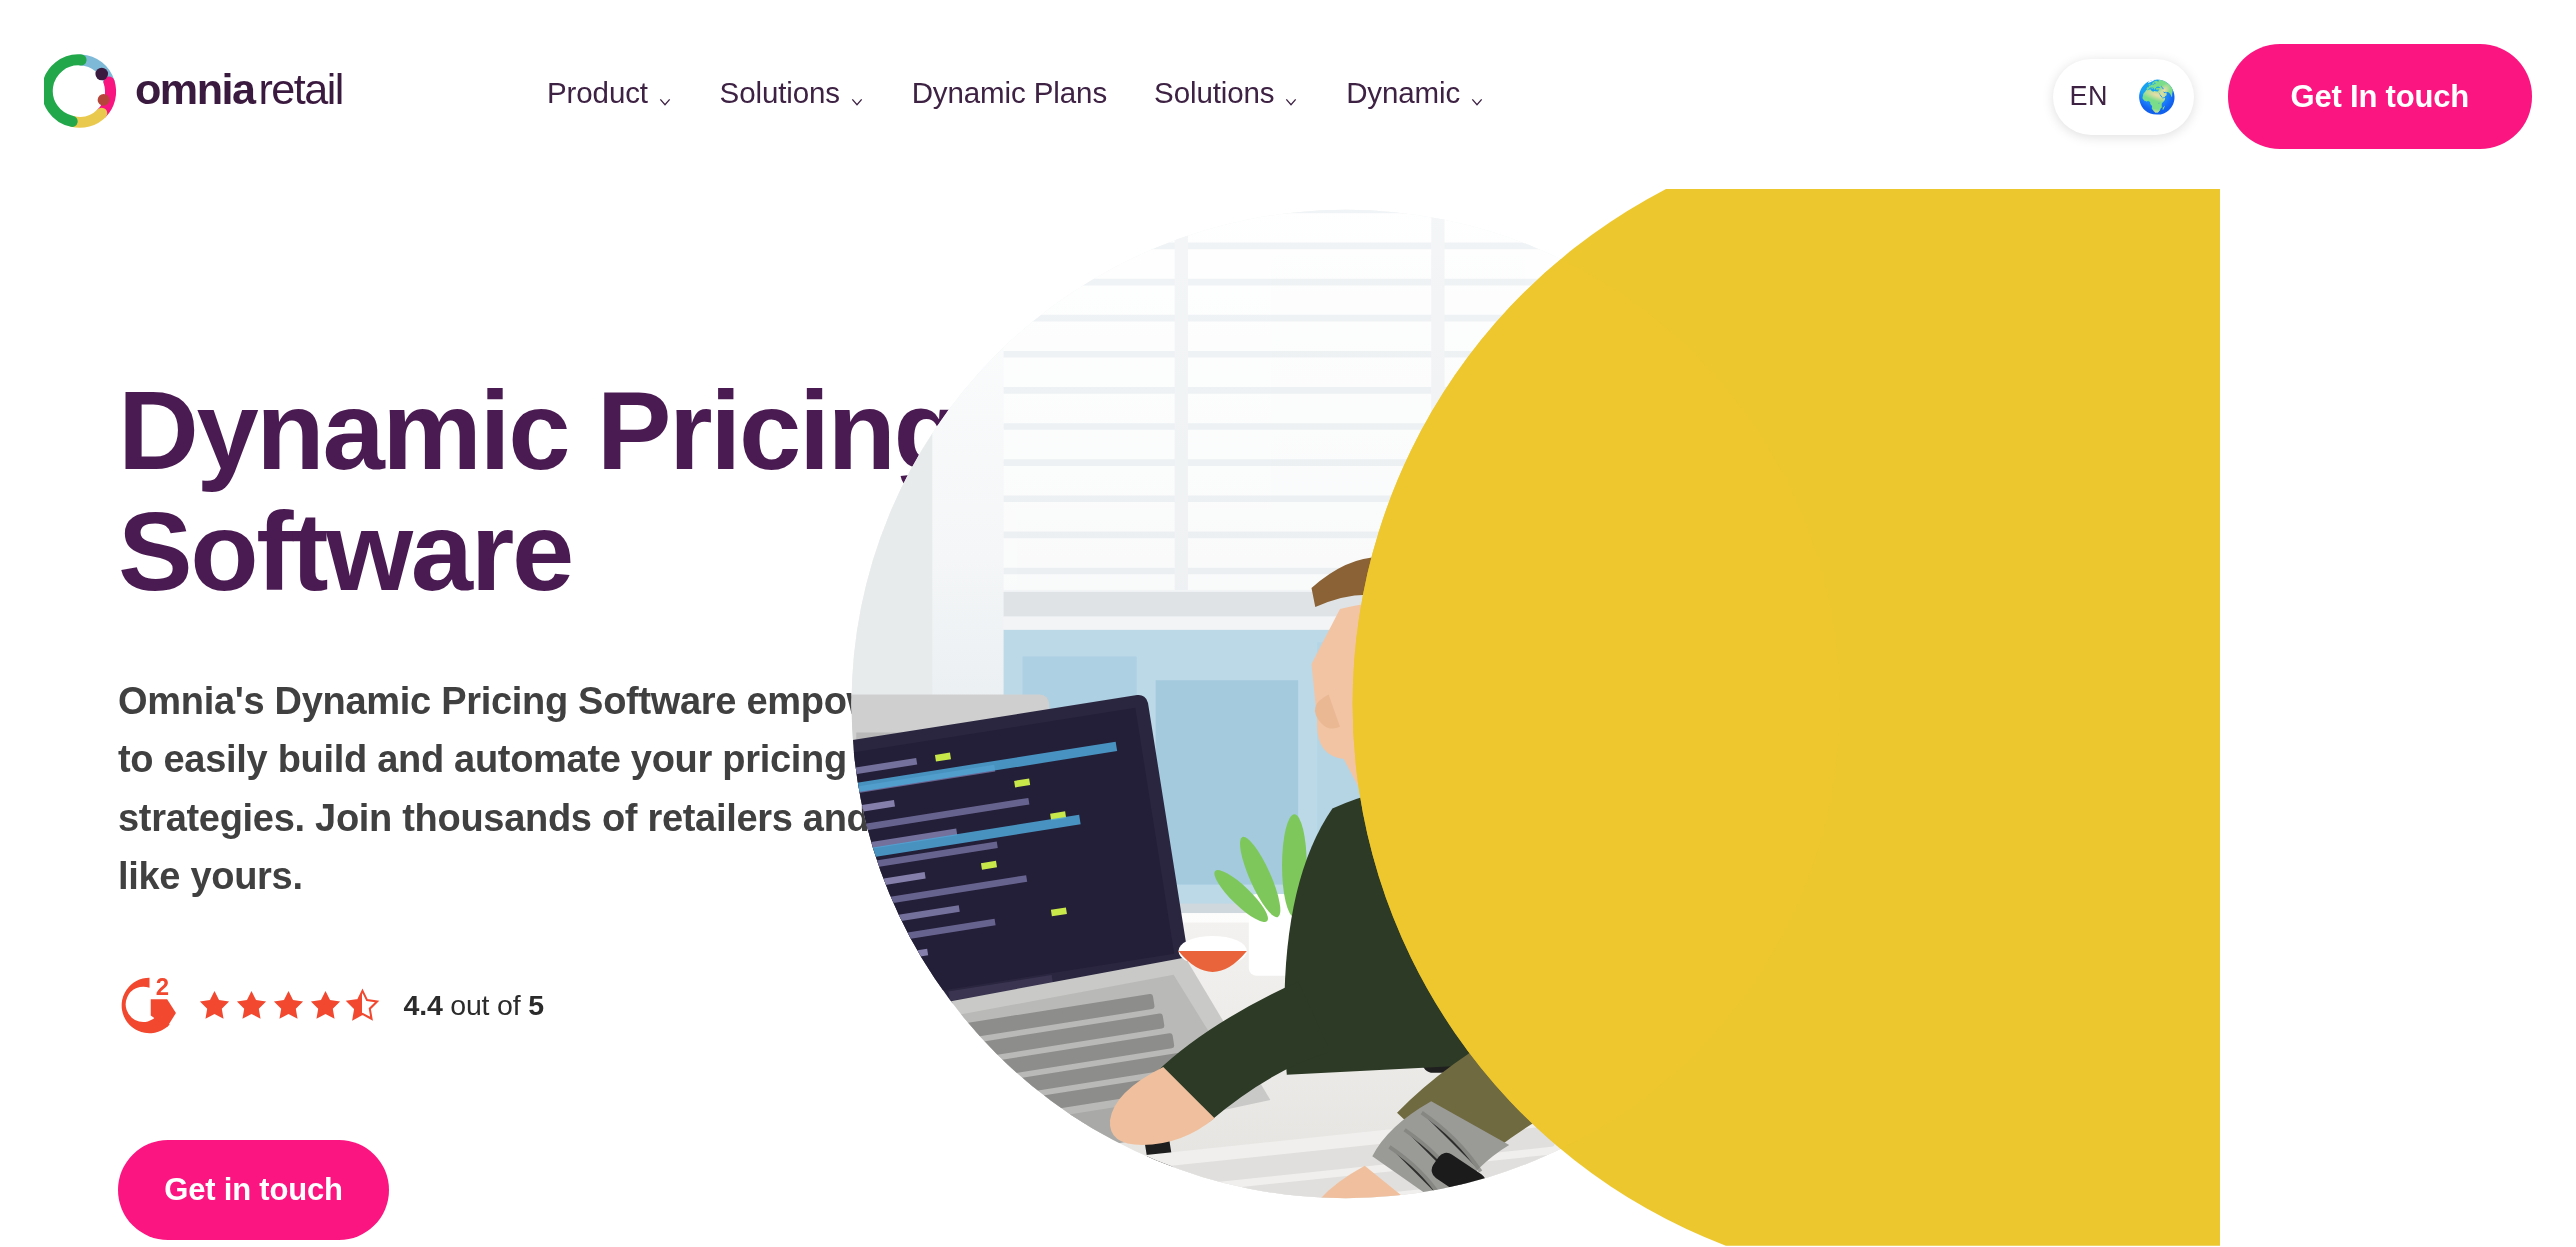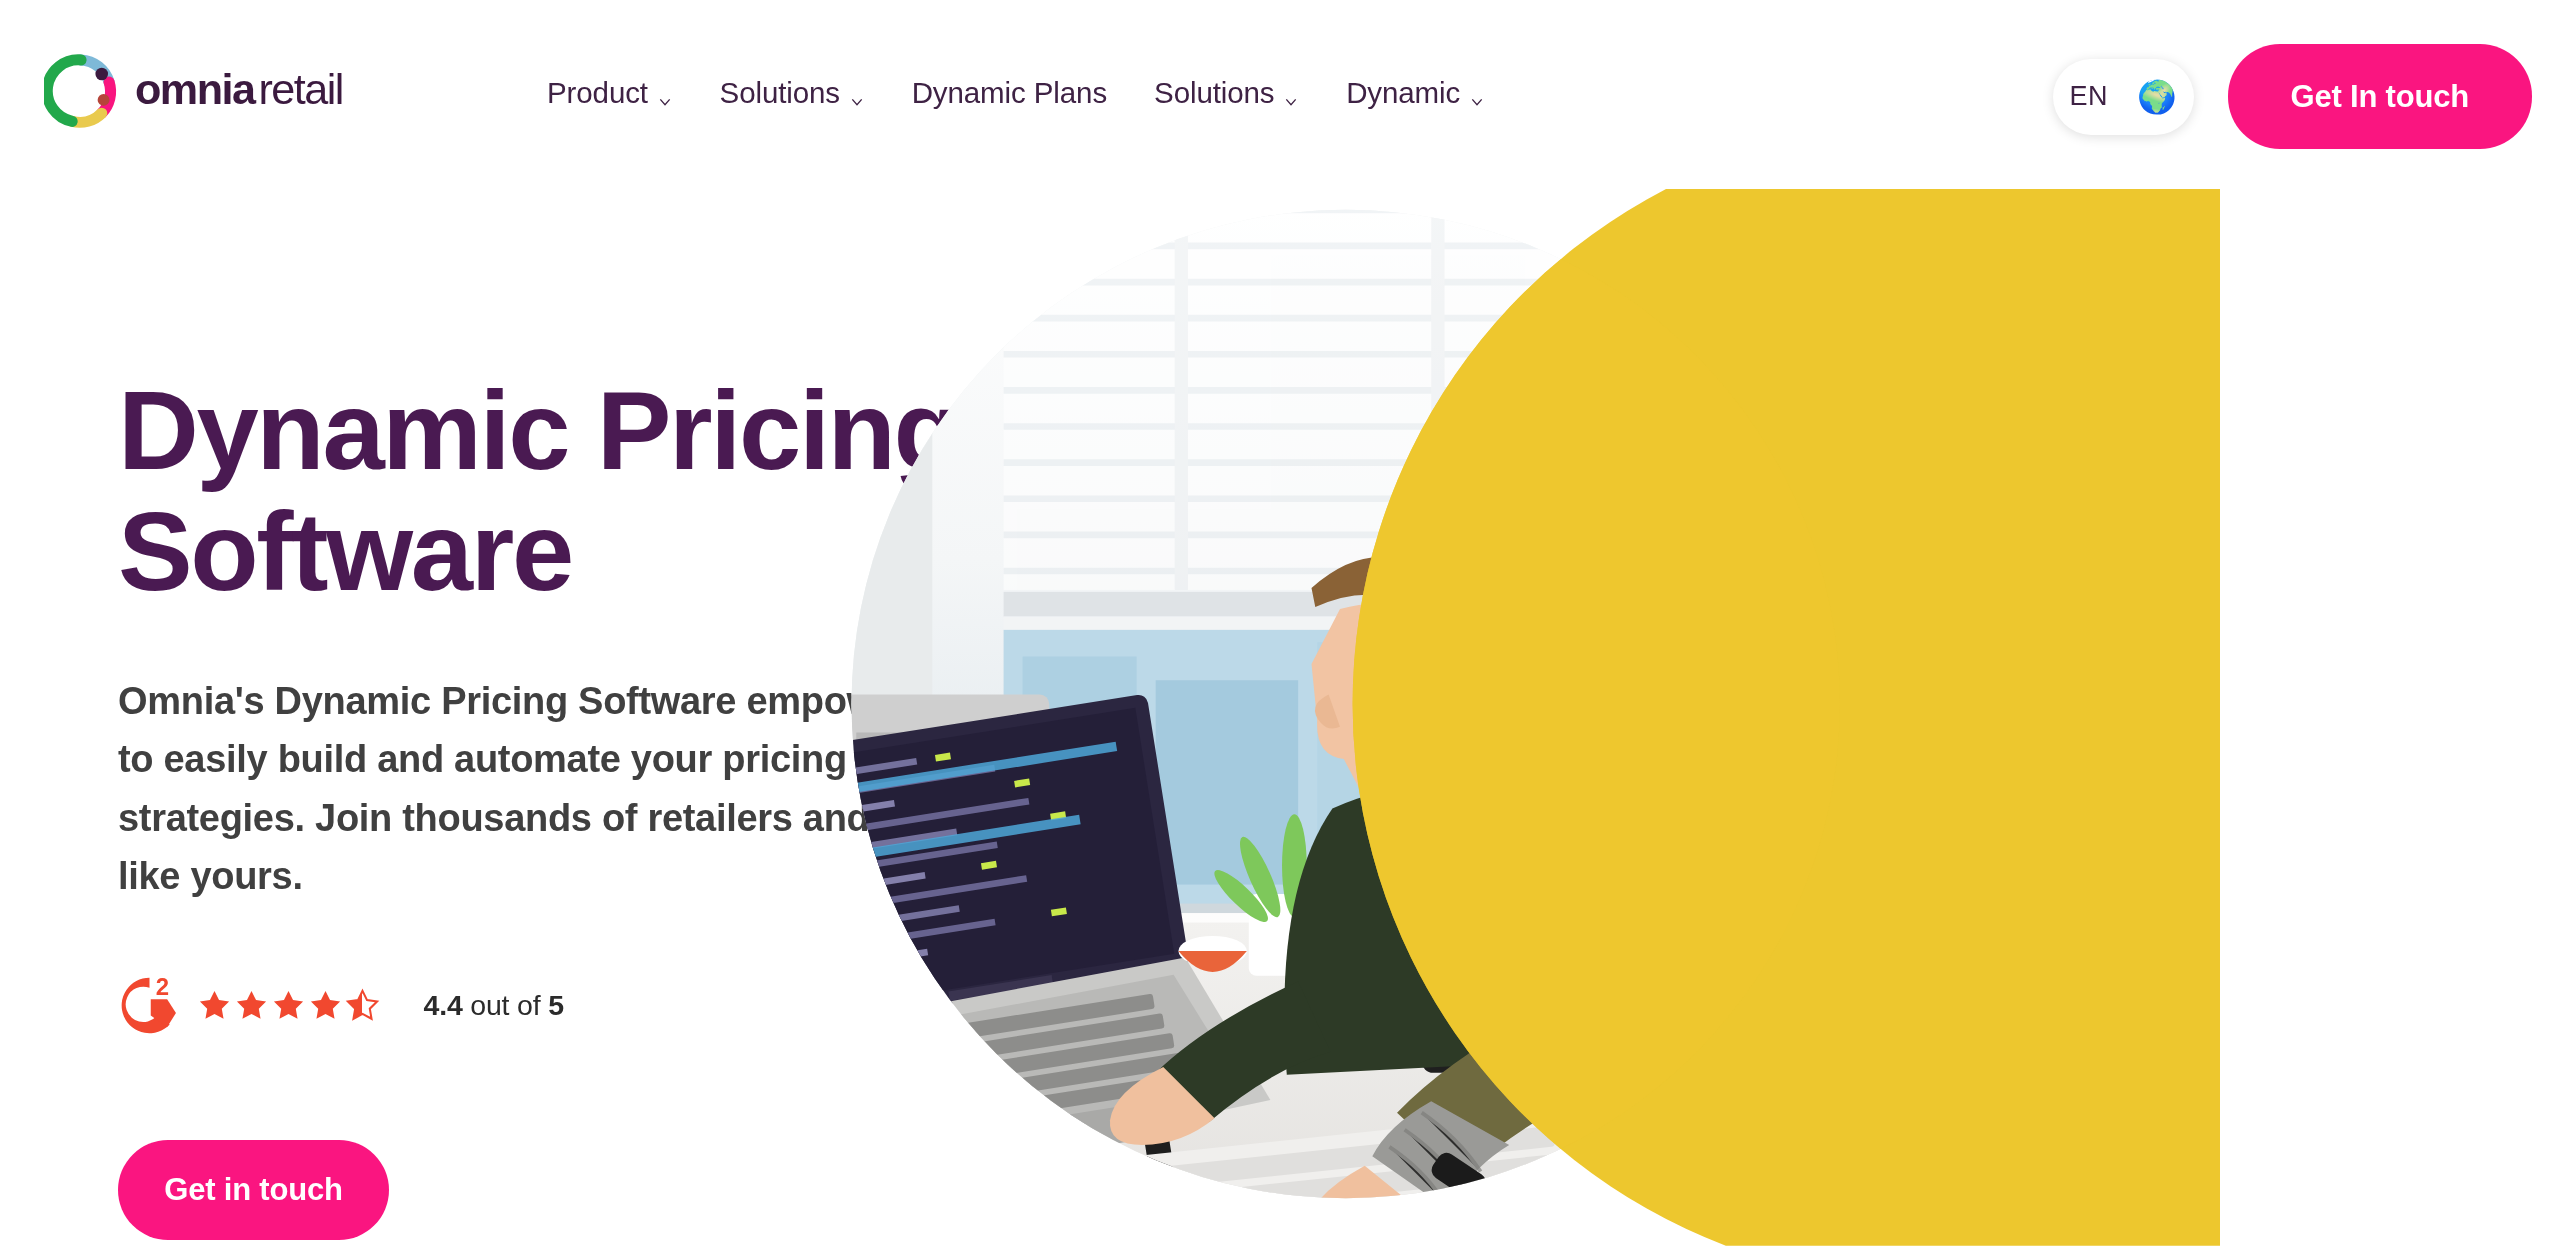--- a/index.html
+++ b/index.html
@@ -70,21 +70,21 @@
   .hero-sub{
     font-size:38px; font-weight:bold; color:#404040;
     line-height:1.54; letter-spacing:-0.3px; width:913px;
     margin-bottom:68px;
   }
 
   .rating{ display:flex; align-items:center; gap:16px; margin-bottom:103px; }
   .g2-logo{ width:63px; height:63px; display:block; }
   .stars{ display:flex; align-items:center; gap:1.9px; }
   .stars svg{ width:35px; height:35px; display:block; }
-  .rating-text{ font-size:28.5px; color:#2B2B2B; margin-left:28px; letter-spacing:-0.2px; }
+  .rating-text{ font-size:28.5px; color:#2B2B2B; margin-left:8px; letter-spacing:-0.2px; }
   .rating-text b{ font-weight:bold; }
 
   .btn-cta{
     display:flex; align-items:center; justify-content:center;
     height:100px; width:271px; border-radius:50px;
     background:#FA1580; color:#fff; border:none;
     font-family:"Liberation Sans", sans-serif;
     font-size:31px; font-weight:bold; letter-spacing:-0.2px;
     cursor:pointer;
   }

